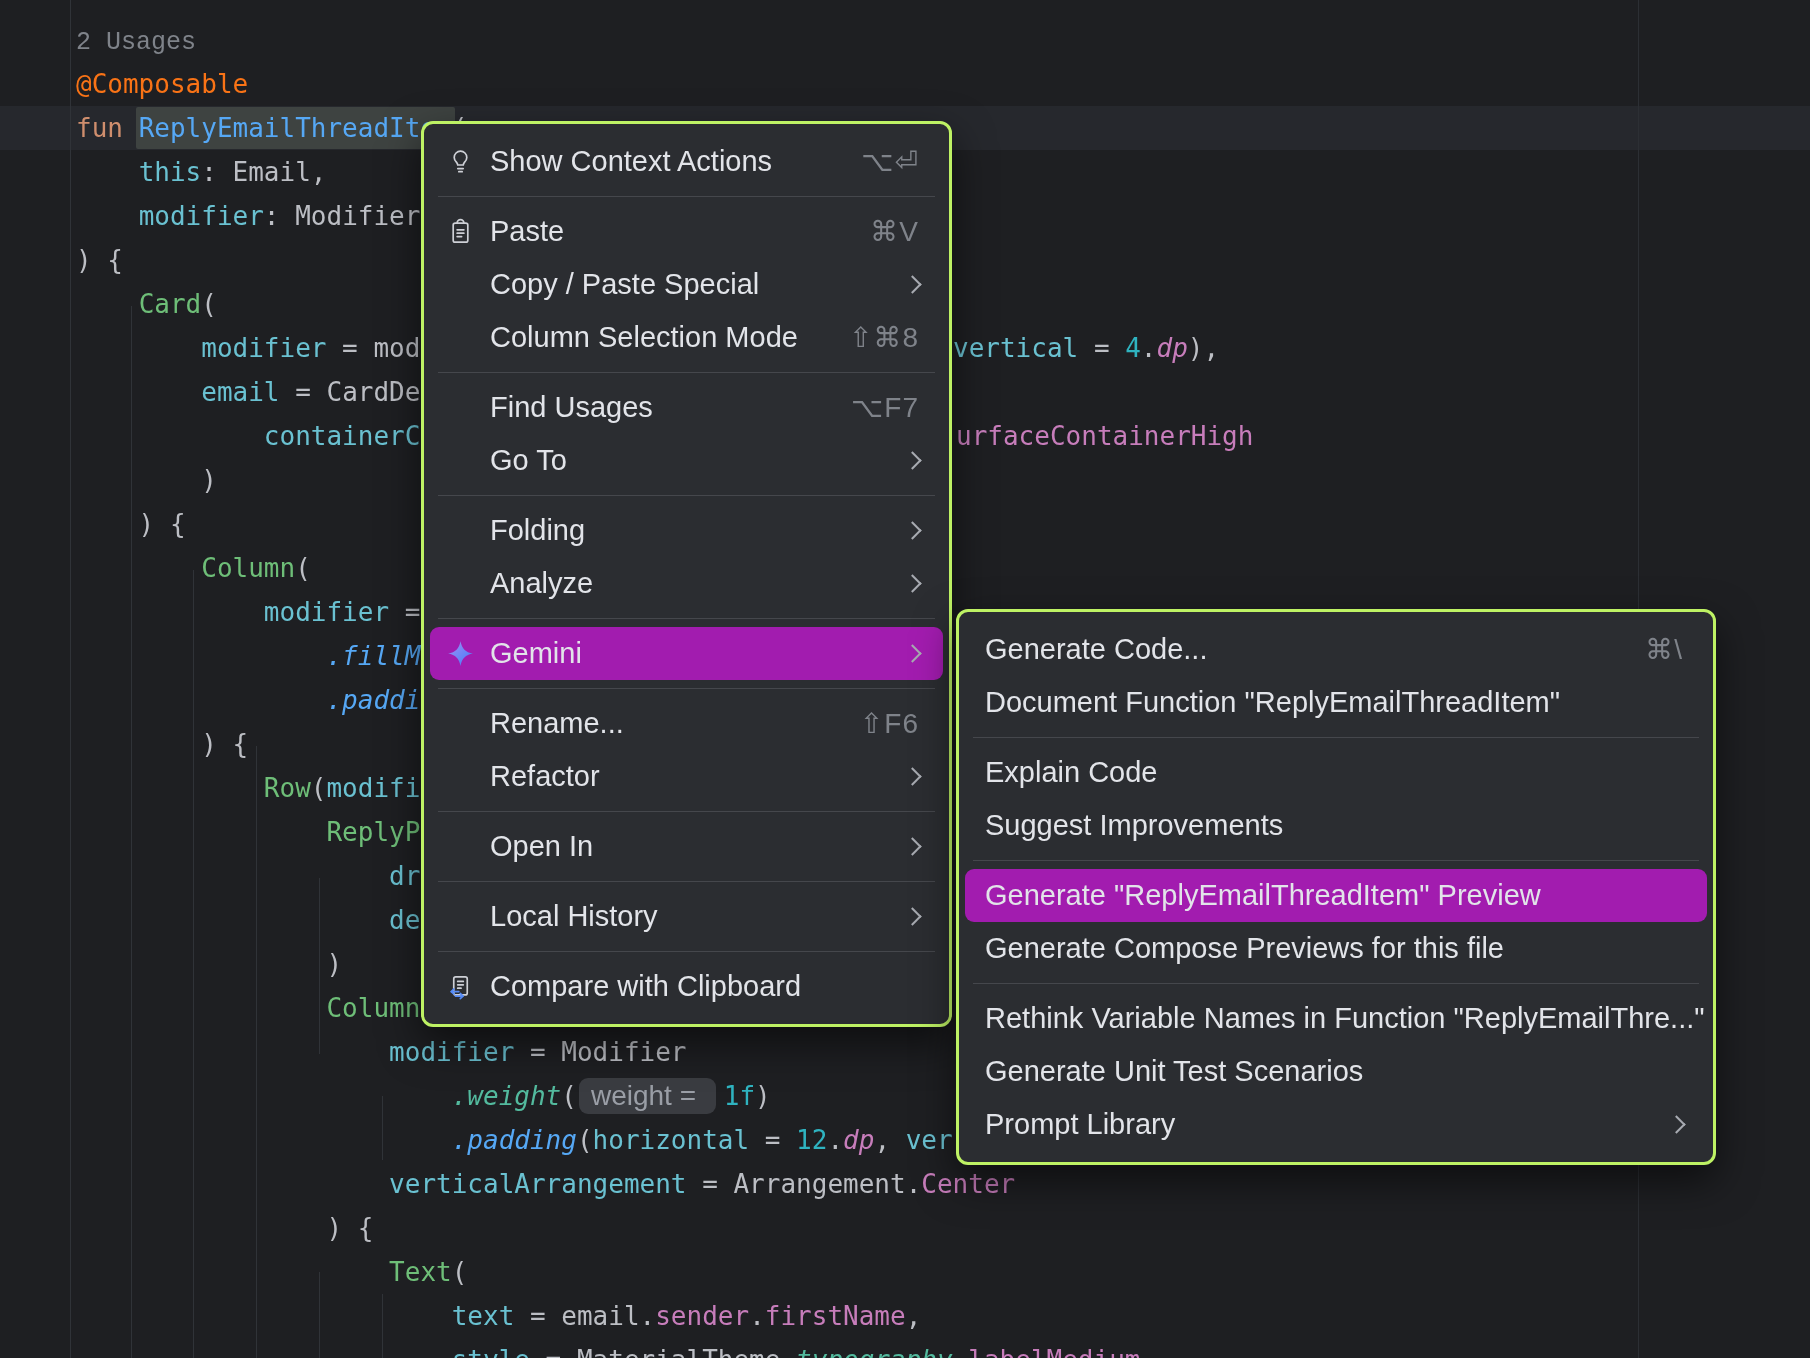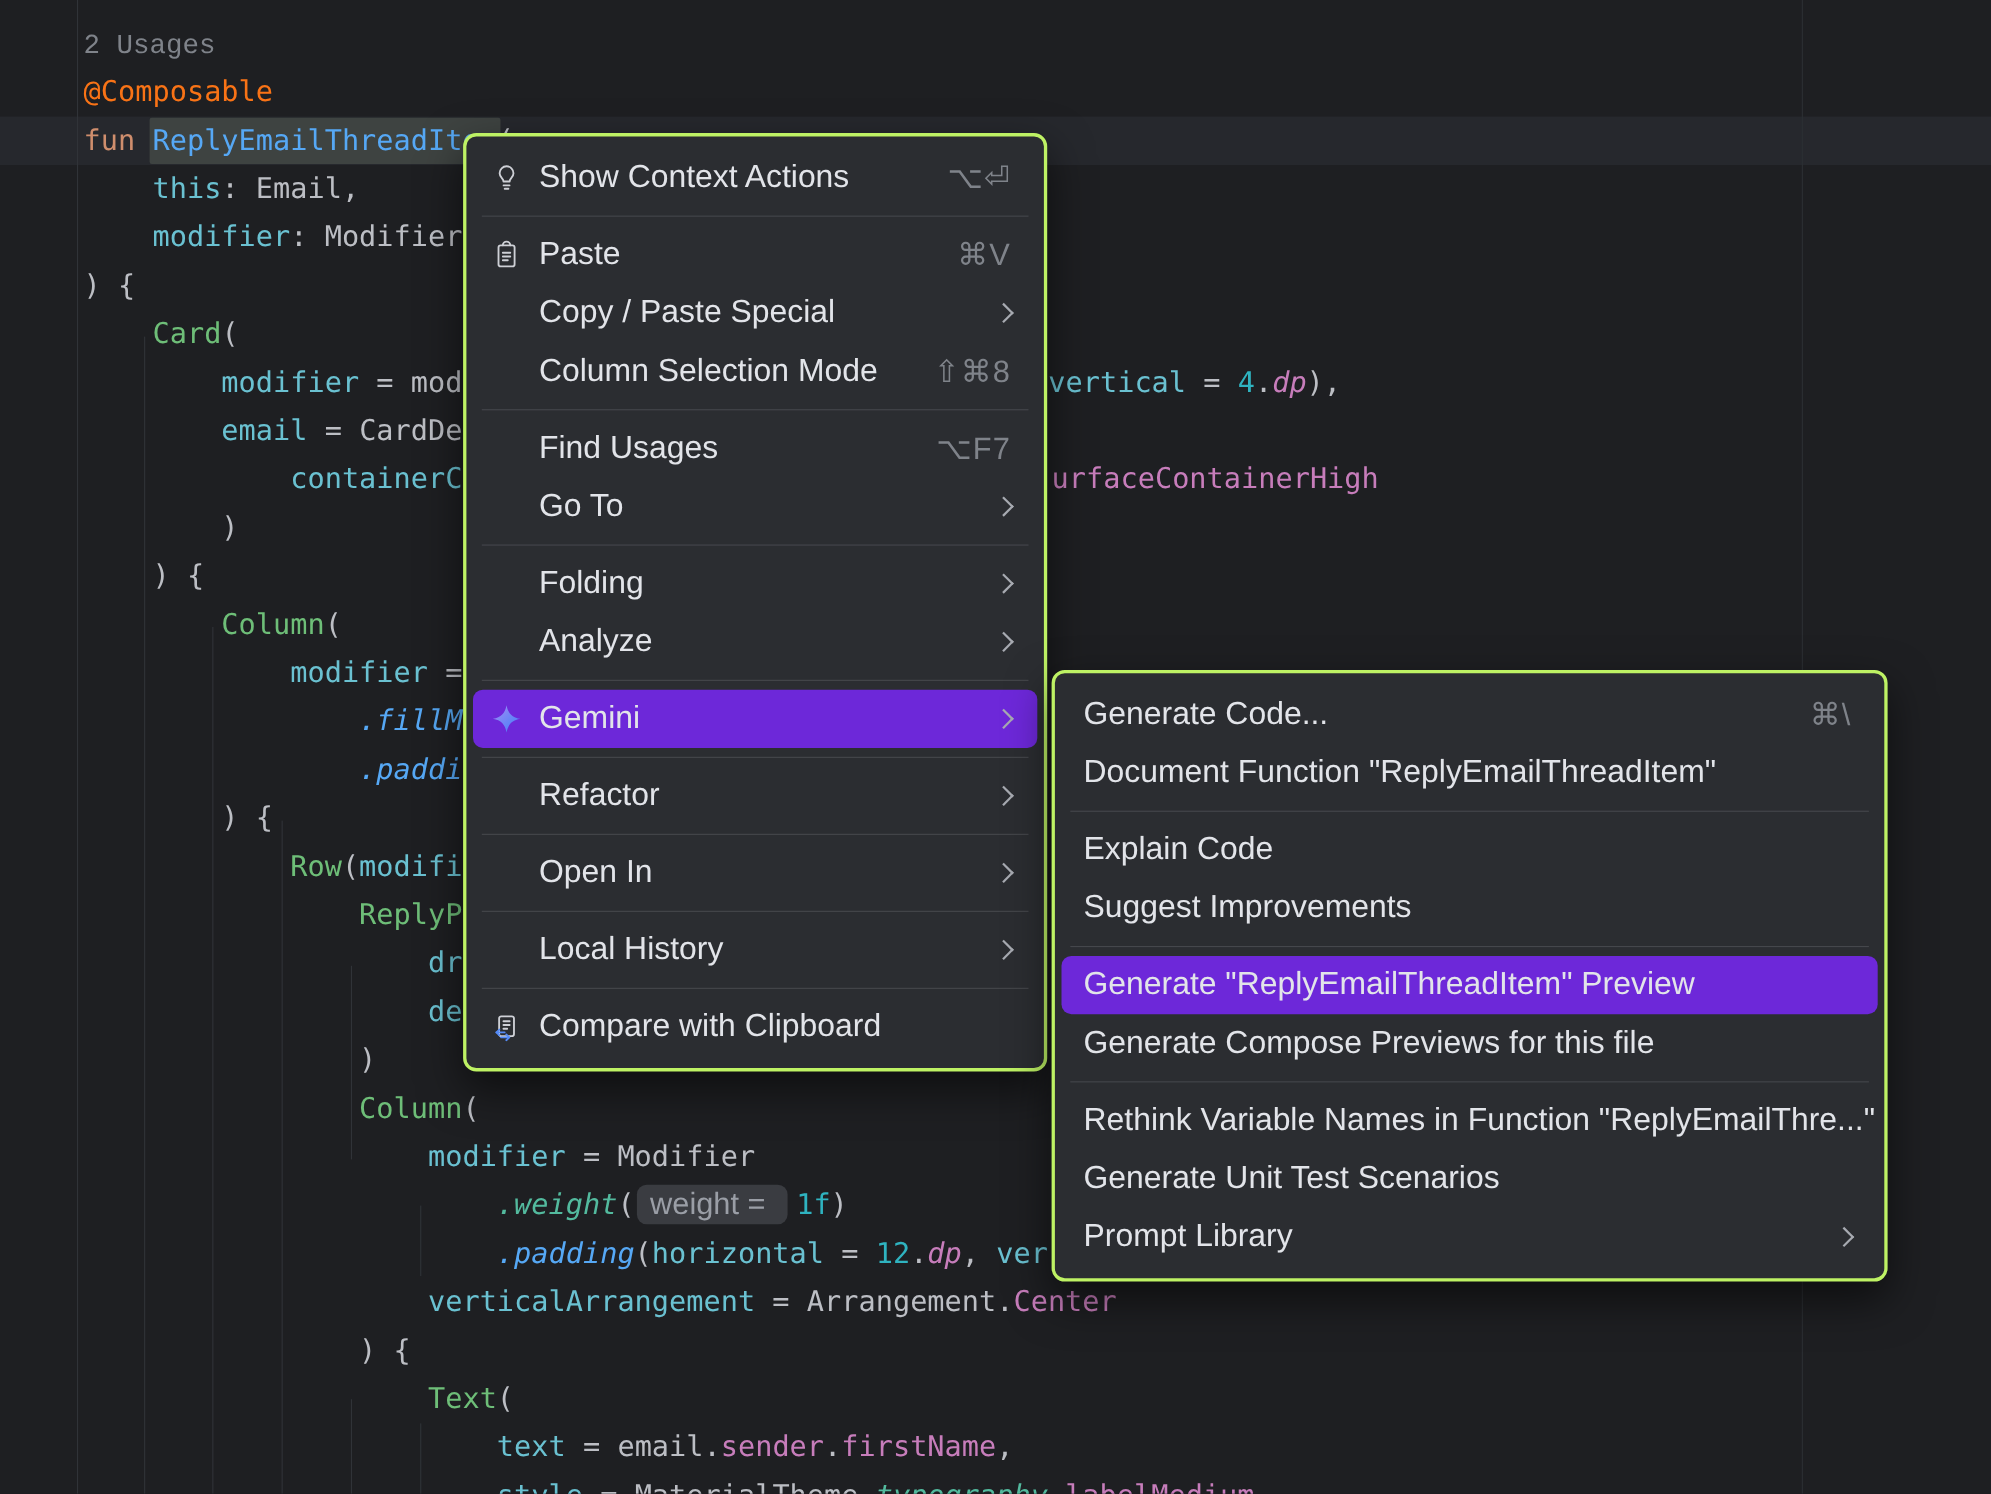--- a/index.html
+++ b/index.html
@@ -33,21 +33,21 @@
         font-size:28px;line-height:36px;height:36px;vertical-align:middle;
         margin:0 8px 0 2px;transform:translateY(-2px);}
 
   
   .menu{position:absolute;background:#2B2D31;border:3px solid #bef264;border-radius:12px;
         box-shadow:0 16px 40px rgba(0,0,0,.55);padding:11px 0;box-sizing:border-box;}
   .mi{display:flex;align-items:center;height:53px;margin:0 6px;border-radius:9px;
       color:#E2E4E9;font-size:29px;cursor:default;}
   .menu.main .mi{padding:0 24px 0 16px;}
   .menu.sub  .mi{padding:0 24px 0 20px;}
-  .mi.sel{background:#6d28d9;}
+  .mi.sel{background:#a21caf;}
   .ic{width:28px;height:28px;margin-right:16px;flex:0 0 28px;display:flex;
       align-items:center;justify-content:center;}
   .ic svg{width:27px;height:27px;}
   .lbl{white-space:pre;}
   .sc{margin-left:auto;color:#7F838A;font-size:28px;letter-spacing:1px;white-space:pre;}
   .chev{margin-left:auto;width:11px;height:11px;border-top:2.4px solid #A7AAB1;
         border-right:2.4px solid #A7AAB1;transform:rotate(45deg);flex:0 0 11px;}
   .sep{height:1px;background:#45474C;margin:8px 14px;}
 </style>
 </head>
@@ -173,20 +173,25 @@
             </defs>
             <path fill="url(#gemgrad)" d="M12 1 C13.2 7.5 16.5 10.8 23 12 C16.5 13.2 13.2 16.5 12 23 C10.8 16.5 7.5 13.2 1 12 C7.5 10.8 10.8 7.5 12 1 Z"></path>
           </svg>
         </span>
         <span class="lbl">Gemini</span>
         <span class="chev"></span>
       </div>
       <div class="sep"></div>
       <div class="mi">
         <span class="ic"></span>
+        <span class="lbl">Rename...</span>
+        <span class="sc">⇧F6</span>
+      </div>
+      <div class="mi">
+        <span class="ic"></span>
         <span class="lbl">Refactor</span>
         <span class="chev"></span>
       </div>
       <div class="sep"></div>
       <div class="mi">
         <span class="ic"></span>
         <span class="lbl">Open In</span>
         <span class="chev"></span>
       </div>
       <div class="sep"></div>

